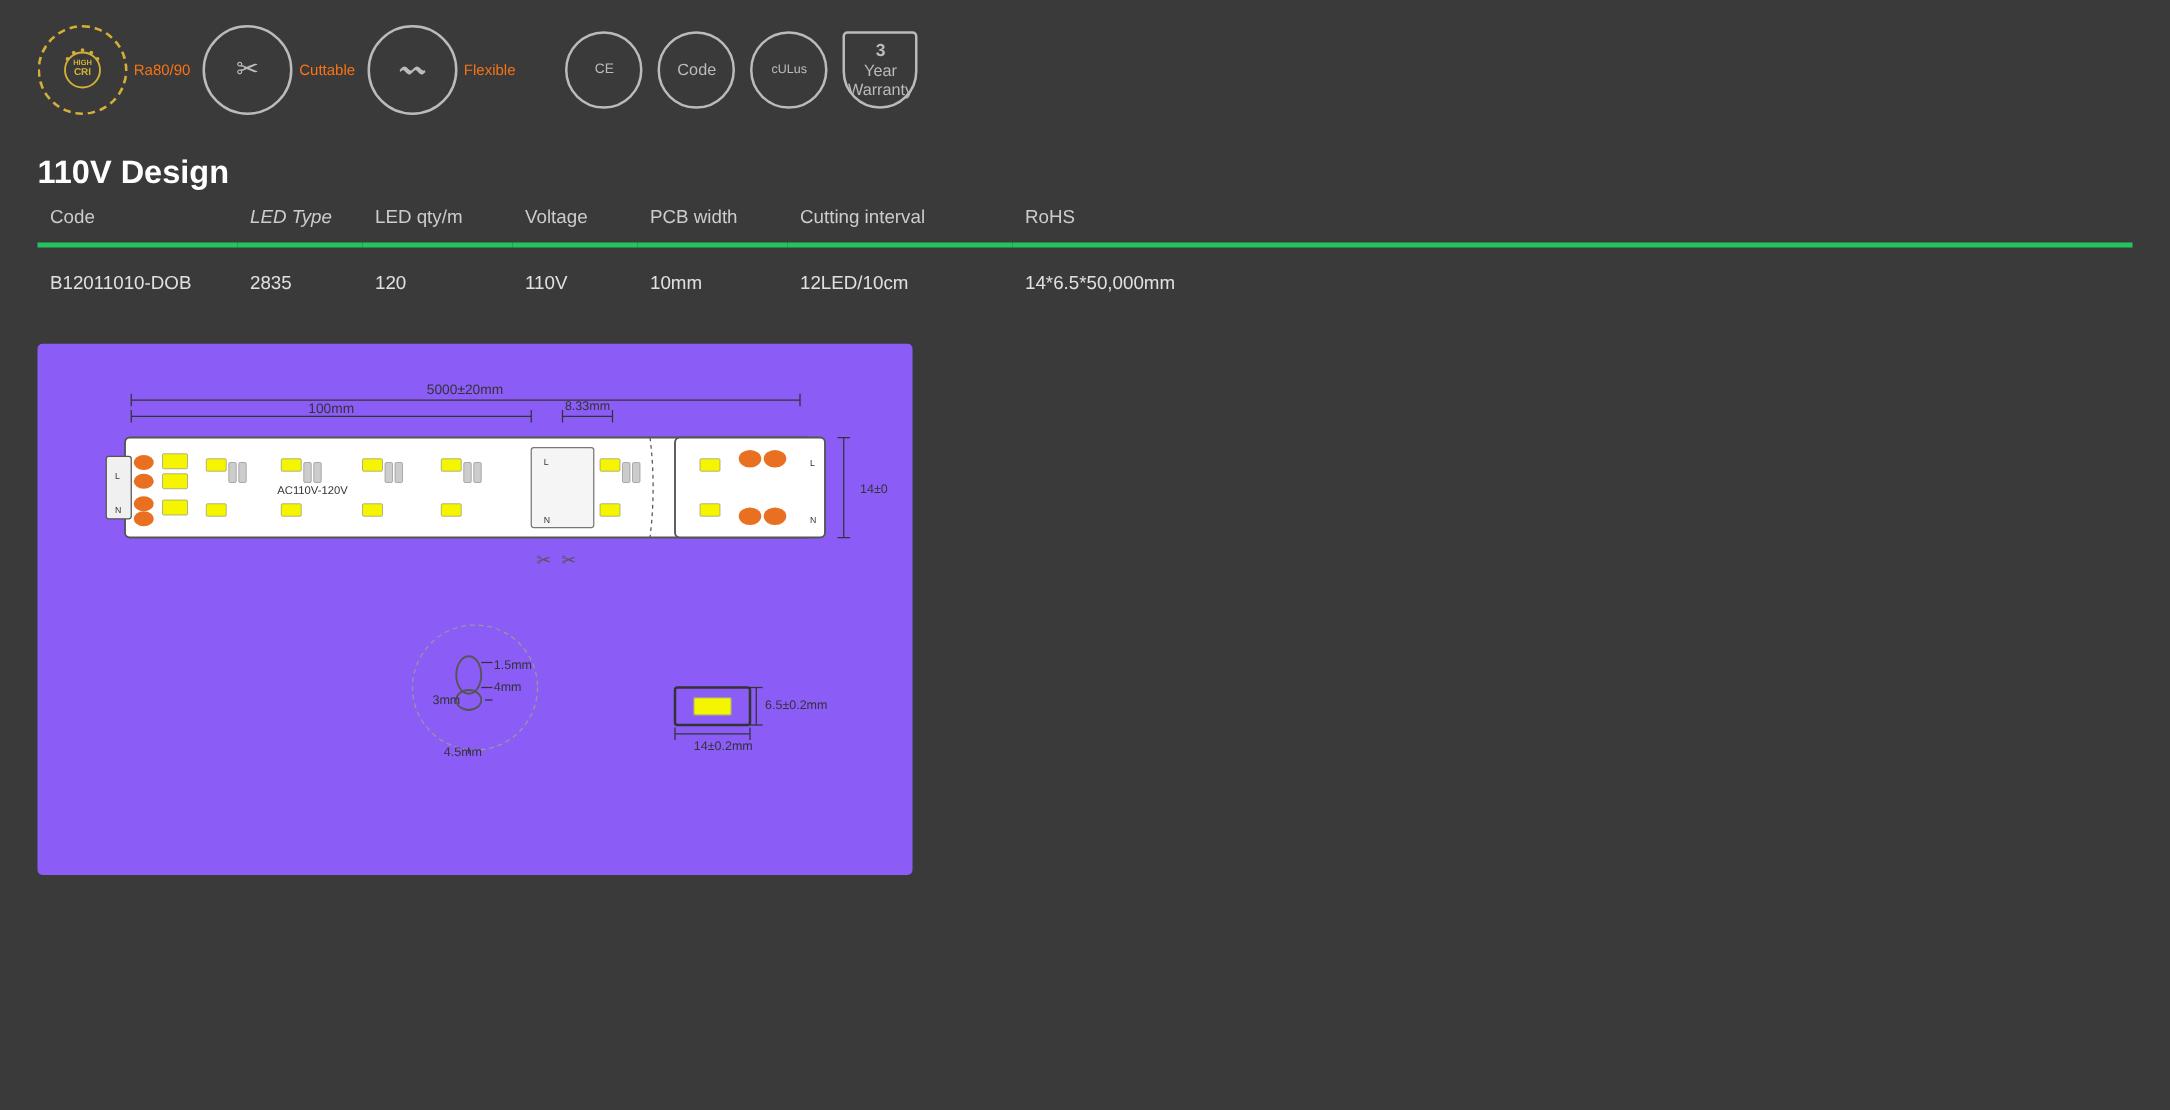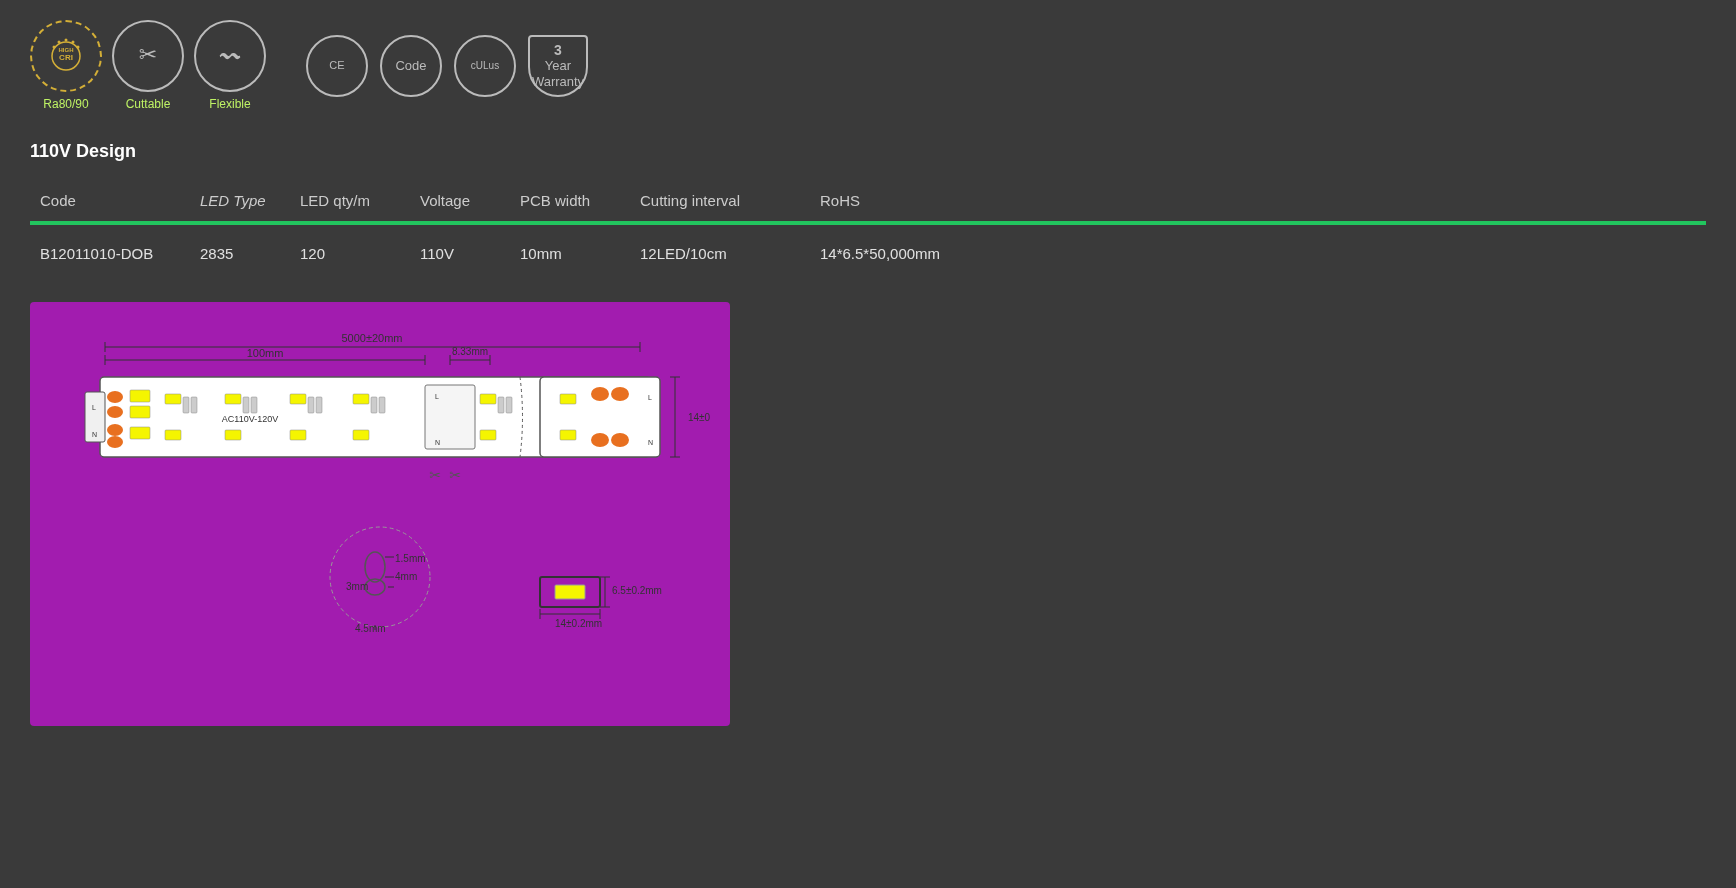--- a/index.html
+++ b/index.html
@@ -14,42 +14,42 @@
     
     .icons-row {
       display: flex;
       align-items: center;
       gap: 10px;
       margin-bottom: 30px;
       flex-wrap: wrap;
     }
     .icon-item {
       display: flex;
-      flex-direction: column;
+      flex-direction: row;
       align-items: center;
       gap: 5px;
     }
     .icon-circle {
       width: 72px;
       height: 72px;
       border-radius: 50%;
       border: 2px solid #bbb;
       display: flex;
       align-items: center;
       justify-content: center;
       background: transparent;
       position: relative;
     }
     .icon-circle.high-cri {
       border-style: dashed;
       border-color: #d4af37;
     }
     .icon-label {
       font-size: 12px;
-      color: #bef264;
+      color: #f97316;
       text-align: center;
     }
     .cert-icons {
       display: flex;
       align-items: center;
       gap: 12px;
       margin-left: 30px;
     }
     .cert-circle {
       width: 62px;
@@ -75,24 +75,24 @@
       justify-content: center;
       font-size: 9px;
       color: #bbb;
       text-align: center;
       line-height: 1.2;
       padding: 4px;
     }
 
     
     .section-title {
-      font-size: 18px;
+      font-size: 26px;
       font-weight: bold;
       color: #ffffff;
-      margin-bottom: 22px;
+      margin-bottom: 4px;
     }
 
     
     .spec-table {
       width: 100%;
       border-collapse: collapse;
     }
     .spec-table thead tr {
       border-bottom: 4px solid #22c55e;
     }
@@ -108,21 +108,21 @@
     }
     .spec-table td {
       font-size: 15px;
       color: #e0e0e0;
       padding: 20px 10px;
       text-align: left;
     }
 
     
     .diagram-container {
-      background: #a21caf;
+      background: #8b5cf6;
       border-radius: 4px;
       margin-top: 20px;
       padding: 20px;
       width: 700px;
       position: relative;
     }
 
     
     .diagram-svg {
       width: 100%;

